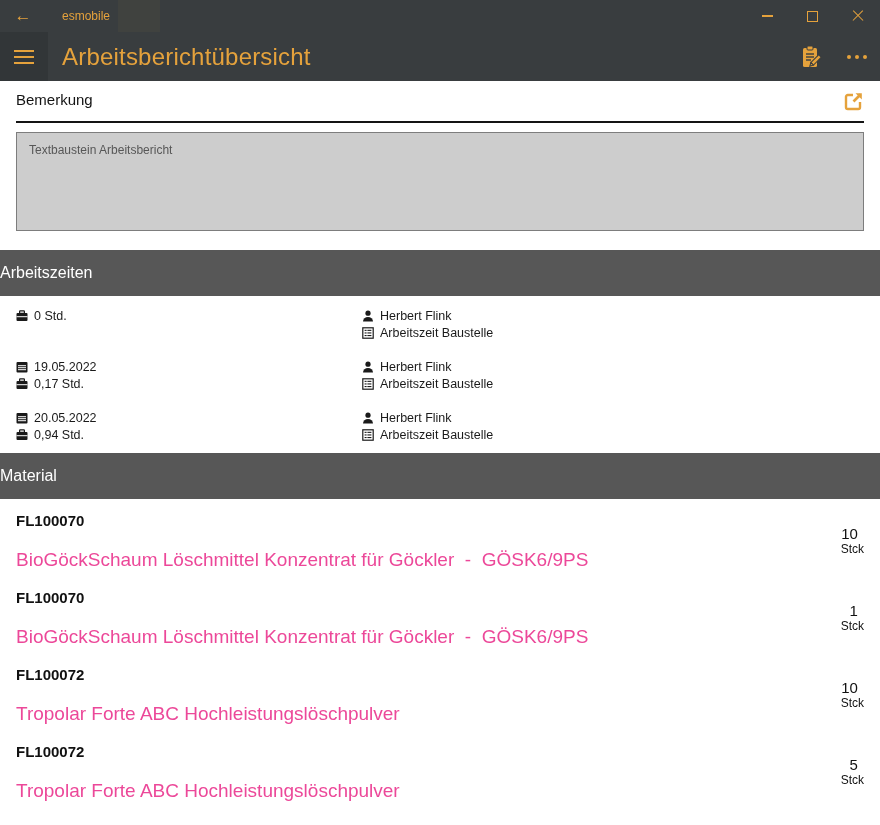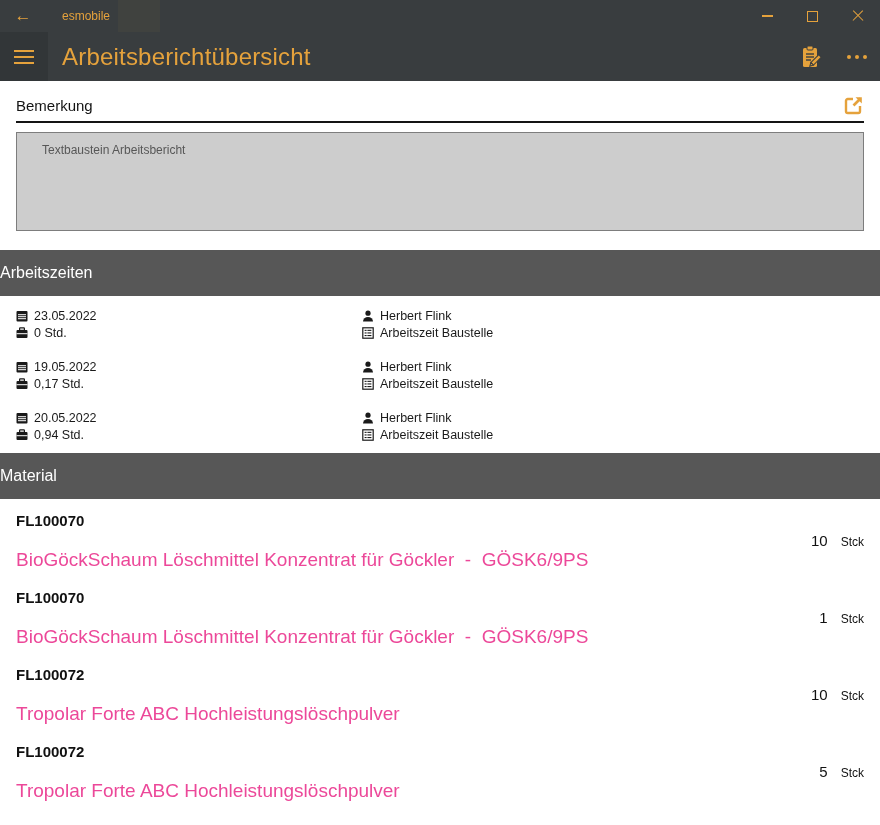--- a/index.html
+++ b/index.html
@@ -27,26 +27,26 @@
   .hamburger { width:48px; height:49px; background:#323638; display:flex; flex-direction:column;
     align-items:center; justify-content:center; gap:4px; cursor:pointer; }
   .hamburger span { display:block; width:20px; height:2px; background:#e5a23c; }
   .page-title { color:#e5a23c; font-size:24px; font-weight:300; margin-left:14px; letter-spacing:.2px; }
   .ab-spacer { flex:1; }
   .icon-btn { width:46px; height:49px; display:flex; align-items:center; justify-content:center; cursor:pointer; }
   .dots { display:flex; gap:4px; }
   .dots i { width:4px; height:4px; background:#e5a23c; border-radius:50%; }
 
   
-  .field-head { display:flex; align-items:center; justify-content:space-between;
+  .field-head { display:flex; align-items:flex-start; justify-content:space-between;
     margin:10px 16px 0 16px; height:28px; }
   .field-label { font-size:15px; color:#141414; }
   .underline { border-bottom:2px solid #141414; margin:2px 16px 0 16px; }
   .note-box { margin:9px 16px 0 16px; height:99px; background:#cdcdcd; border:1px solid #7d7d7d;
-    padding:10px 25px; font-size:12px; color:#575757; cursor:text; white-space:pre-wrap; }
+    padding:10px 12px; font-size:12px; color:#575757; cursor:text; white-space:pre-wrap; }
 
   
   .section-bar { height:46px; background:#575757; color:#ffffff; display:flex; align-items:center;
     padding-left:0; font-size:16px; }
   .bar-times { margin-top:19px; }
   .bar-material { margin-top:0; }
 
   
   .times-list { padding:11px 16px 10px 16px; }
   .time-entry { display:flex; margin-bottom:17px; }
@@ -54,21 +54,21 @@
   .t-col-left { width:346px; }
   .t-col-right { flex:1; }
   .icon-line { display:flex; align-items:center; height:17px; font-size:12.5px; color:#1a1a1a; }
   .icon-line svg { margin-right:6px; flex:0 0 auto; }
 
   
   .mat-row { display:flex; align-items:center; padding:12px 16px 7px 16px; min-height:61px; }
   .mat-text { flex:1; }
   .mat-code { font-size:15px; font-weight:bold; color:#111; line-height:19px; }
   .mat-desc { font-size:19px; color:#ec4899; line-height:19px; margin-top:20px; white-space:pre-wrap; }
-  .mat-qty { display:flex; align-items:flex-end; }
+  .mat-qty { display:flex; align-items:center;flex-direction:column; }
   .qty-num { font-size:15px; color:#111; min-width:24px; text-align:right; }
   .qty-unit { font-size:12px; color:#111; margin-left:13px; }
 </style>
 </head>
 <body>
 
 <div class="titlebar">
   <div class="back-btn">
     <span>←</span>
   </div>
@@ -130,29 +130,20 @@
 <div class="section-bar bar-times">
   <span>Arbeitszeiten</span>
 </div>
 
 <div class="times-list">
 
     <div class="time-entry">
       <div class="t-col-left">
         <div class="icon-line">
           <svg width="12" height="12" viewBox="0 0 12 12">
-            <rect x="0.5" y="1" width="11" height="10.5" rx="1" fill="#1a1a1a"></rect>
-            <rect x="2" y="4.2" width="8" height="1" fill="#fff"></rect>
-            <rect x="2" y="6.2" width="8" height="1" fill="#fff"></rect>
-            <rect x="2" y="8.2" width="8" height="1" fill="#fff"></rect>
-          </svg>
-          <span>23.05.2022</span>
-        </div>
-        <div class="icon-line">
-          <svg width="12" height="12" viewBox="0 0 12 12">
             <rect x="0.5" y="3" width="11" height="8" rx="1" fill="#1a1a1a"></rect>
             <rect x="3.6" y="0.8" width="4.8" height="2.6" rx="0.6" fill="none" stroke="#1a1a1a" stroke-width="1.2"></rect>
             <rect x="0.5" y="6.2" width="11" height="1" fill="#fff"></rect>
           </svg>
           <span>0 Std.</span>
         </div>
       </div>
       <div class="t-col-right">
         <div class="icon-line">
           <svg width="12" height="12" viewBox="0 0 12 12">

